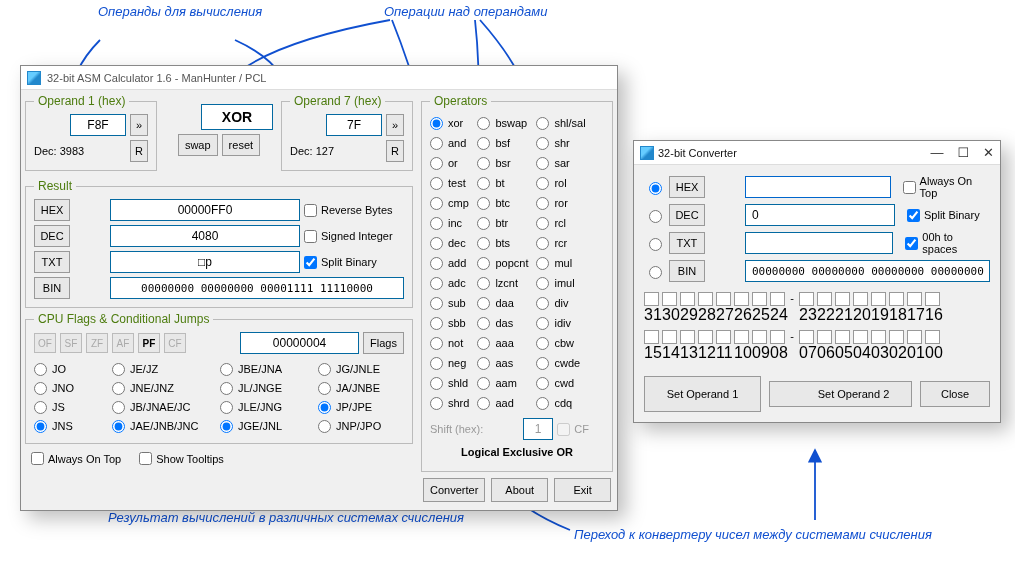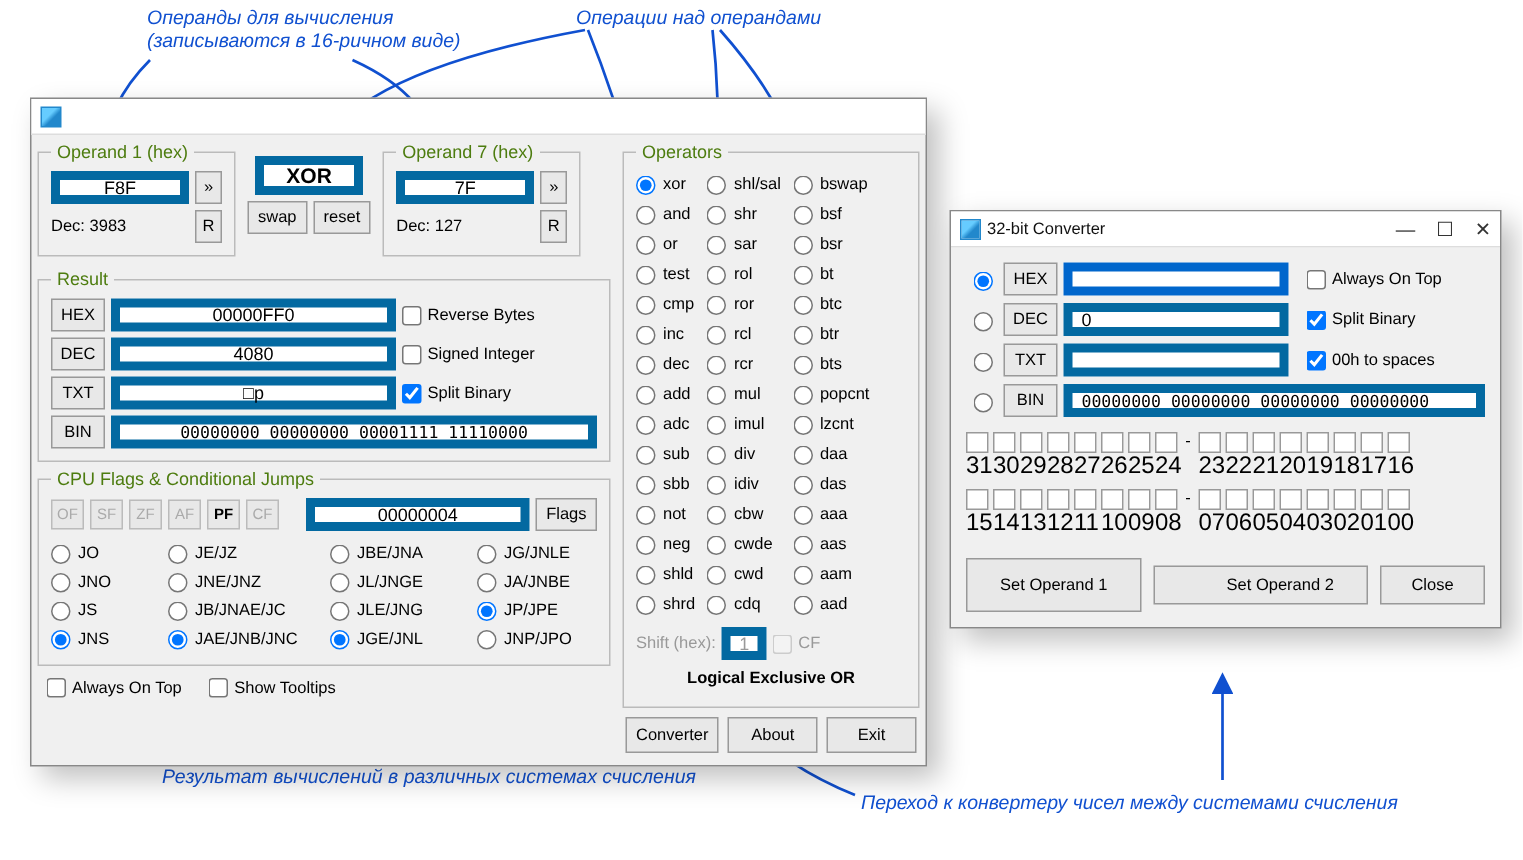--- a/index.html
+++ b/index.html
@@ -57,28 +57,29 @@
   .winbtns span { cursor:default; }
   
   fieldset {
     border: 1px solid #bbb;
     margin: 4px;
     padding: 6px 8px 8px;
   }
   legend { padding: 0 4px; color:#4d7c0f; font-size:12px; }
   
   .txt {
-    border:6px solid #0369a1;
+    border:1px solid #0369a1;
     background:#fff;
     height: 22px;
     text-align:center;
     font-size:12px;
     display:flex;
     align-items:center;
     justify-content:center;
+    margin-left:36px;
   }
   .txt-left { justify-content:flex-start; padding-left:6px; }
   .btn {
     border:1px solid #999;
     background:#e8e8e8;
     height:22px;
     display:flex;
     align-items:center;
     justify-content:center;
     font-size:11px;
@@ -115,21 +116,20 @@
   .bit-boxes { display:flex; gap:3px; }
   .bit-boxes .bb { width:15px; height:14px; border:1px solid #999; background:#fff; }
   .bit-label-row { display:flex; gap:3px; }
   .bit-label-row span { width:15px; text-align:center; font-size:16px; }
 </style>
 </head>
 <body>
 
 <div class="annotation" style="left:98px; top:4px;">
   <span>Операнды для вычисления</span><br>
-  <span>(записываются в 16-ричном виде)</span>
 </div>
 <div class="annotation" style="left:384px; top:4px;">Операции над операндами</div>
 <div class="annotation" style="left:108px; top:510px;">Результат вычислений в различных системах счисления</div>
 <div class="annotation" style="left:574px; top:527px;">Переход к конвертеру чисел между системами счисления</div>
 
 <svg class="arrows" width="1015" height="573">
   <defs>
     <marker id="ah" markerWidth="8" markerHeight="8" refX="7" refY="4" orient="auto">
       <path d="M0,0 L8,4 L0,8 Z" fill="#1050d0"></path>
     </marker>
@@ -145,20 +145,21 @@
 
   <path d="M90,510 Q60,470 60,350" stroke="#1050d0" stroke-width="1.8" fill="none" marker-end="url(#ah)"></path>
 
   <path d="M570,530 Q520,510 490,475" stroke="#1050d0" stroke-width="1.8" fill="none" marker-end="url(#ah)"></path>
   <path d="M815,520 Q815,490 815,450" stroke="#1050d0" stroke-width="1.8" fill="none" marker-end="url(#ah)"></path>
 </svg>
 
 <div class="window main-win">
   <div class="titlebar">
     <span class="winicon"></span>
+    <span>32-bit ASM Calculator 1.6 - ManHunter / PCL</span>
   </div>
   <div style="display:flex;">
 
     <div style="flex:0 0 378px;">
       <div class="top-row">
         <fieldset class="operand-box" style="width:132px;">
           <legend>Operand 1 (hex)</legend>
           <div class="flex">
             <div class="txt" style="flex:1;">F8F</div>
             <div class="btn sqbtn">»</div>
@@ -372,20 +373,82 @@
               </label>
               <label class="rb">
                 <input type="radio" name="op" style="">
                 <span>shld</span>
               </label>
               <label class="rb">
                 <input type="radio" name="op" style="">
                 <span>shrd</span>
               </label>
             </div>
+          <div class="radio-col" id="opcol3">
+              <label class="rb">
+                <input type="radio" name="op" style="">
+                <span>bswap</span>
+              </label>
+              <label class="rb">
+                <input type="radio" name="op" style="">
+                <span>bsf</span>
+              </label>
+              <label class="rb">
+                <input type="radio" name="op" style="">
+                <span>bsr</span>
+              </label>
+              <label class="rb">
+                <input type="radio" name="op" style="">
+                <span>bt</span>
+              </label>
+              <label class="rb">
+                <input type="radio" name="op" style="">
+                <span>btc</span>
+              </label>
+              <label class="rb">
+                <input type="radio" name="op" style="">
+                <span>btr</span>
+              </label>
+              <label class="rb">
+                <input type="radio" name="op" style="">
+                <span>bts</span>
+              </label>
+              <label class="rb">
+                <input type="radio" name="op" style="">
+                <span>popcnt</span>
+              </label>
+              <label class="rb">
+                <input type="radio" name="op" style="">
+                <span>lzcnt</span>
+              </label>
+              <label class="rb">
+                <input type="radio" name="op" style="">
+                <span>daa</span>
+              </label>
+              <label class="rb">
+                <input type="radio" name="op" style="">
+                <span>das</span>
+              </label>
+              <label class="rb">
+                <input type="radio" name="op" style="">
+                <span>aaa</span>
+              </label>
+              <label class="rb">
+                <input type="radio" name="op" style="">
+                <span>aas</span>
+              </label>
+              <label class="rb">
+                <input type="radio" name="op" style="">
+                <span>aam</span>
+              </label>
+              <label class="rb">
+                <input type="radio" name="op" style="">
+                <span>aad</span>
+              </label>
+            </div>
           <div class="radio-col" id="opcol2">
               <label class="rb">
                 <input type="radio" name="op" style="">
                 <span>shl/sal</span>
               </label>
               <label class="rb">
                 <input type="radio" name="op" style="">
                 <span>shr</span>
               </label>
               <label class="rb">
@@ -432,82 +495,20 @@
                 <input type="radio" name="op" style="">
                 <span>cwde</span>
               </label>
               <label class="rb">
                 <input type="radio" name="op" style="">
                 <span>cwd</span>
               </label>
               <label class="rb">
                 <input type="radio" name="op" style="">
                 <span>cdq</span>
-              </label>
-            </div>
-          <div class="radio-col" id="opcol3">
-              <label class="rb">
-                <input type="radio" name="op" style="">
-                <span>bswap</span>
-              </label>
-              <label class="rb">
-                <input type="radio" name="op" style="">
-                <span>bsf</span>
-              </label>
-              <label class="rb">
-                <input type="radio" name="op" style="">
-                <span>bsr</span>
-              </label>
-              <label class="rb">
-                <input type="radio" name="op" style="">
-                <span>bt</span>
-              </label>
-              <label class="rb">
-                <input type="radio" name="op" style="">
-                <span>btc</span>
-              </label>
-              <label class="rb">
-                <input type="radio" name="op" style="">
-                <span>btr</span>
-              </label>
-              <label class="rb">
-                <input type="radio" name="op" style="">
-                <span>bts</span>
-              </label>
-              <label class="rb">
-                <input type="radio" name="op" style="">
-                <span>popcnt</span>
-              </label>
-              <label class="rb">
-                <input type="radio" name="op" style="">
-                <span>lzcnt</span>
-              </label>
-              <label class="rb">
-                <input type="radio" name="op" style="">
-                <span>daa</span>
-              </label>
-              <label class="rb">
-                <input type="radio" name="op" style="">
-                <span>das</span>
-              </label>
-              <label class="rb">
-                <input type="radio" name="op" style="">
-                <span>aaa</span>
-              </label>
-              <label class="rb">
-                <input type="radio" name="op" style="">
-                <span>aas</span>
-              </label>
-              <label class="rb">
-                <input type="radio" name="op" style="">
-                <span>aam</span>
-              </label>
-              <label class="rb">
-                <input type="radio" name="op" style="">
-                <span>aad</span>
               </label>
             </div>
         </div>
         <div class="flex" style="margin-top:6px;color:#999;">
           <span>Shift (hex):</span>
           <div class="txt" style="width:30px;color:#999;">1</div>
           <label class="cb" style="color:#999;">
               <input type="checkbox" disabled="" style=""> 
               <span>CF</span>
             </label>

